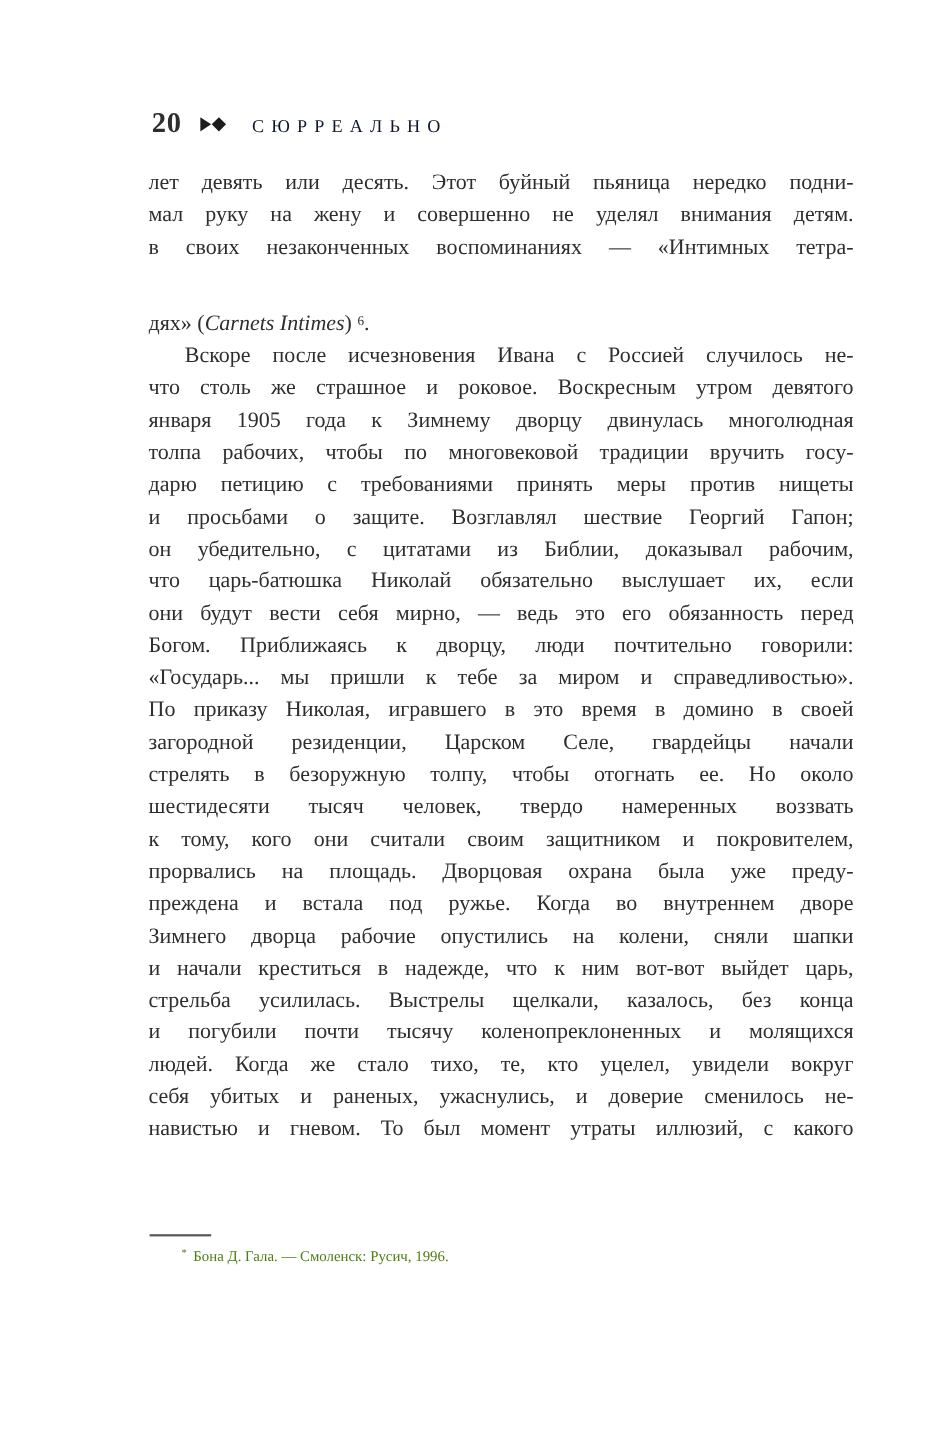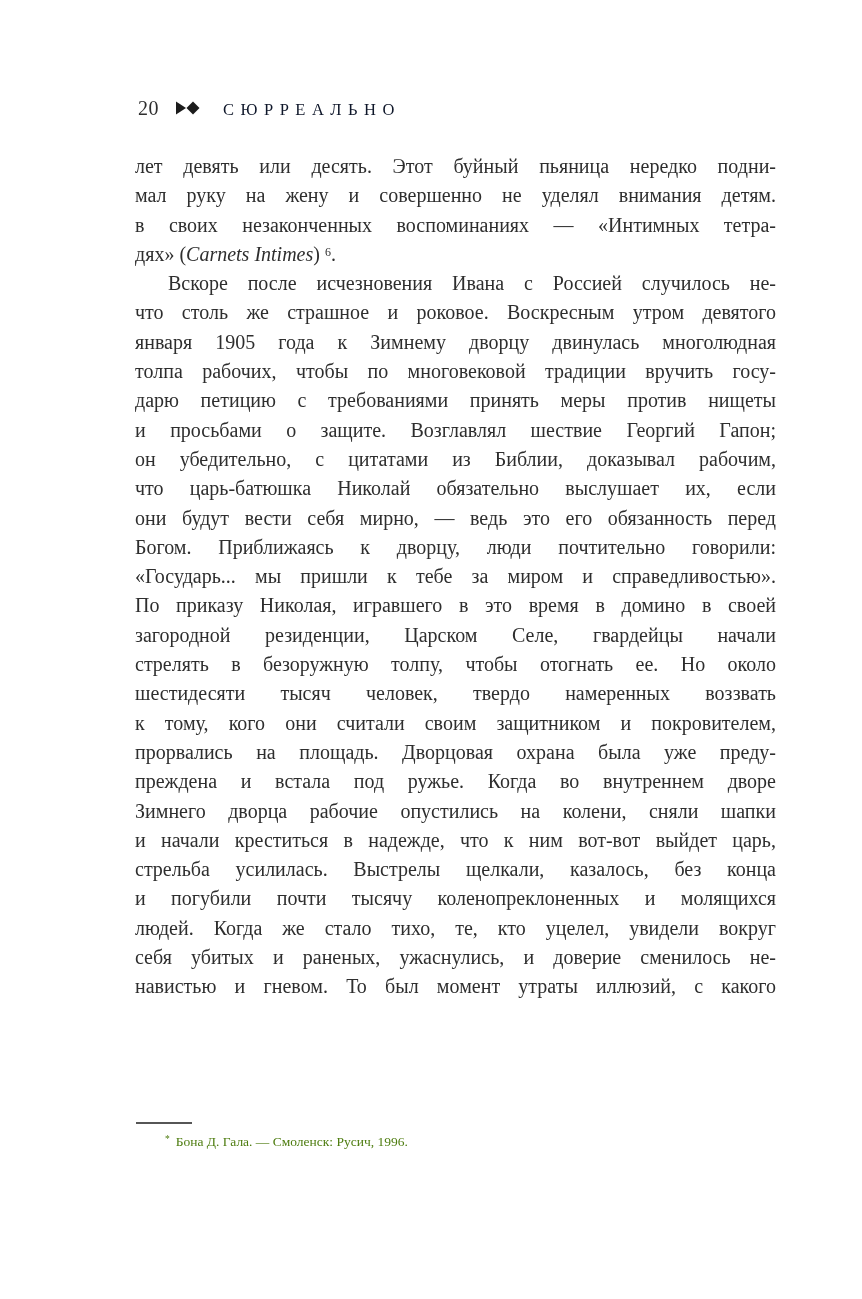--- a/index.html
+++ b/index.html
@@ -10,21 +10,21 @@
     font-family: "Liberation Serif", "DejaVu Serif", serif;
     overflow: hidden;
   }
 
   
   .page-header {
     position: absolute; left: 138px; top: 97px;
     white-space: nowrap; color: #2e2e2e;
   }
   .page-number {
-    display: inline-block; font-size: 20px; font-weight: 400;
+    display: inline-block; font-size: 26px; font-weight: 700;
     letter-spacing: 0.5px; vertical-align: baseline;
   }
   .ornament-icon {
     display: inline-block; margin: 0 21px 0 17px; vertical-align: -1px;
   }
   .running-title {
     display: inline-block; font-size: 16.5px; letter-spacing: 6.5px;
     color: #0f172a; vertical-align: baseline;
   }
 
@@ -32,21 +32,21 @@
   .body-text {
     position: absolute; left: 135px; top: 152px; width: 641px;
     font-size: 20px; color: #2e2e2e;
   }
   .line {
     height: 29.3px; line-height: 29.3px;
     text-align: justify;
     text-align-last: justify;
     overflow: hidden;
   }
-  .line.para-end { text-align-last: left; }
+  .line.para-end { text-align-last: left; margin-top: 40px; }
   .line.indent { text-indent: 33px; }
   .italic { font-style: italic; }
   sup.fn {
     font-size: 12px; line-height: 0;
     position: relative; top: -0.38em; vertical-align: baseline;
   }
 
   
   .footnote { position: absolute; left: 135px; top: 1122px; width: 641px; }
   .footnote-rule { width: 56px; height: 2px; background: #565656; margin-left: 1px; }

